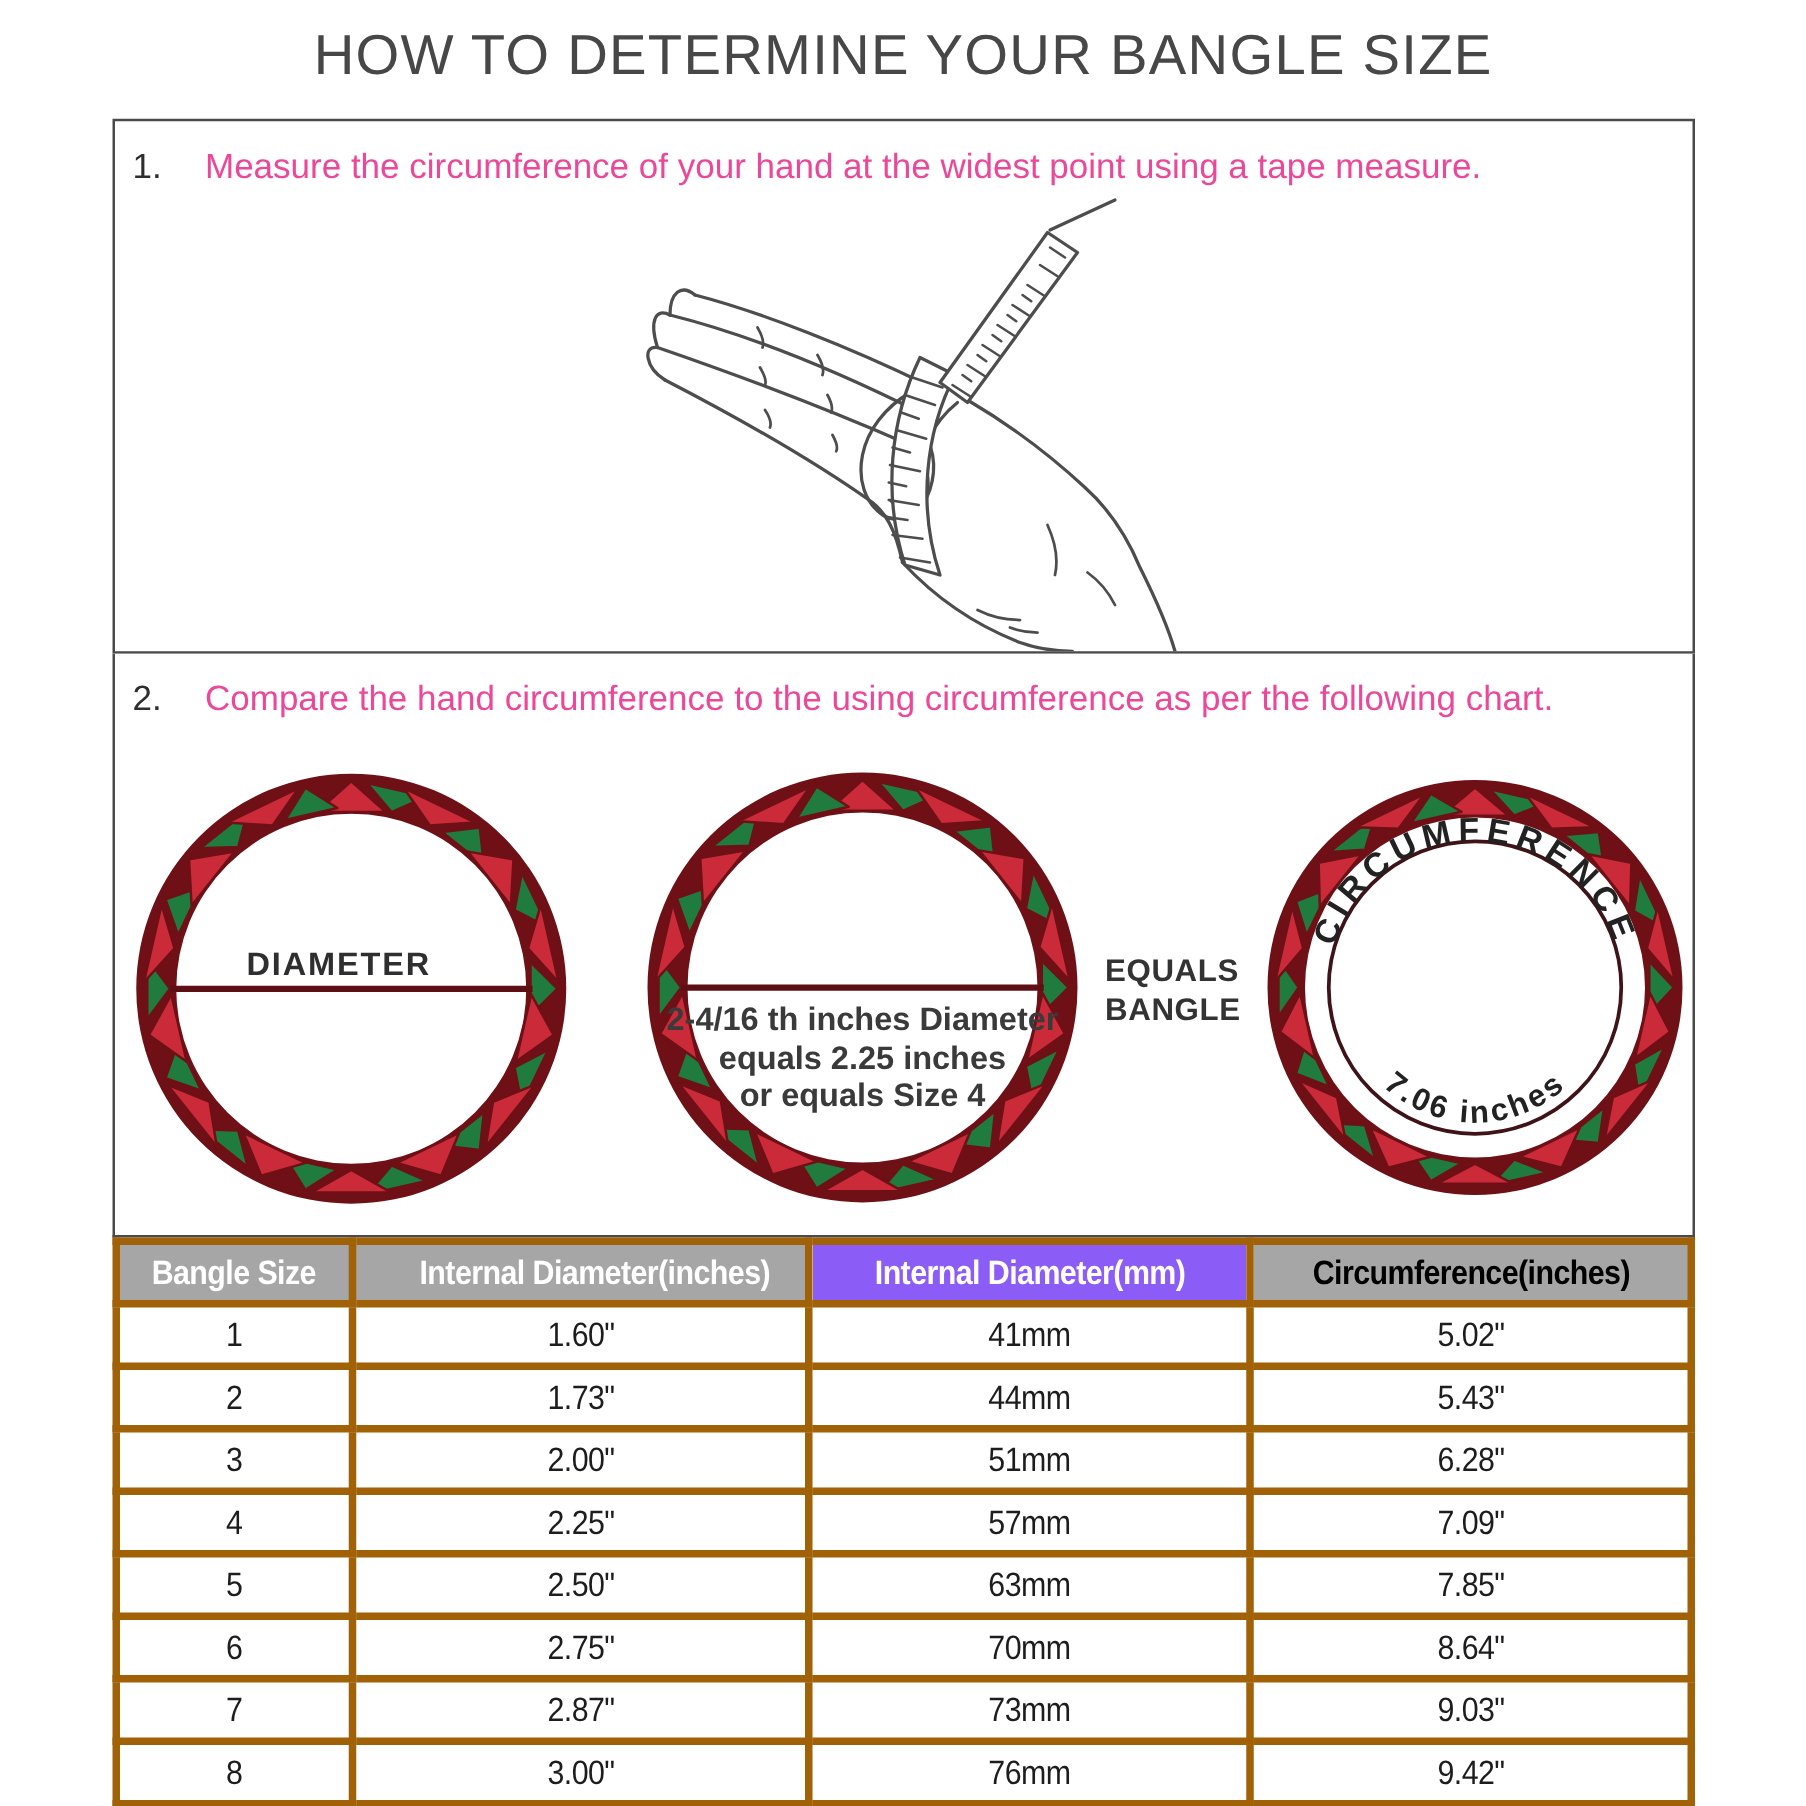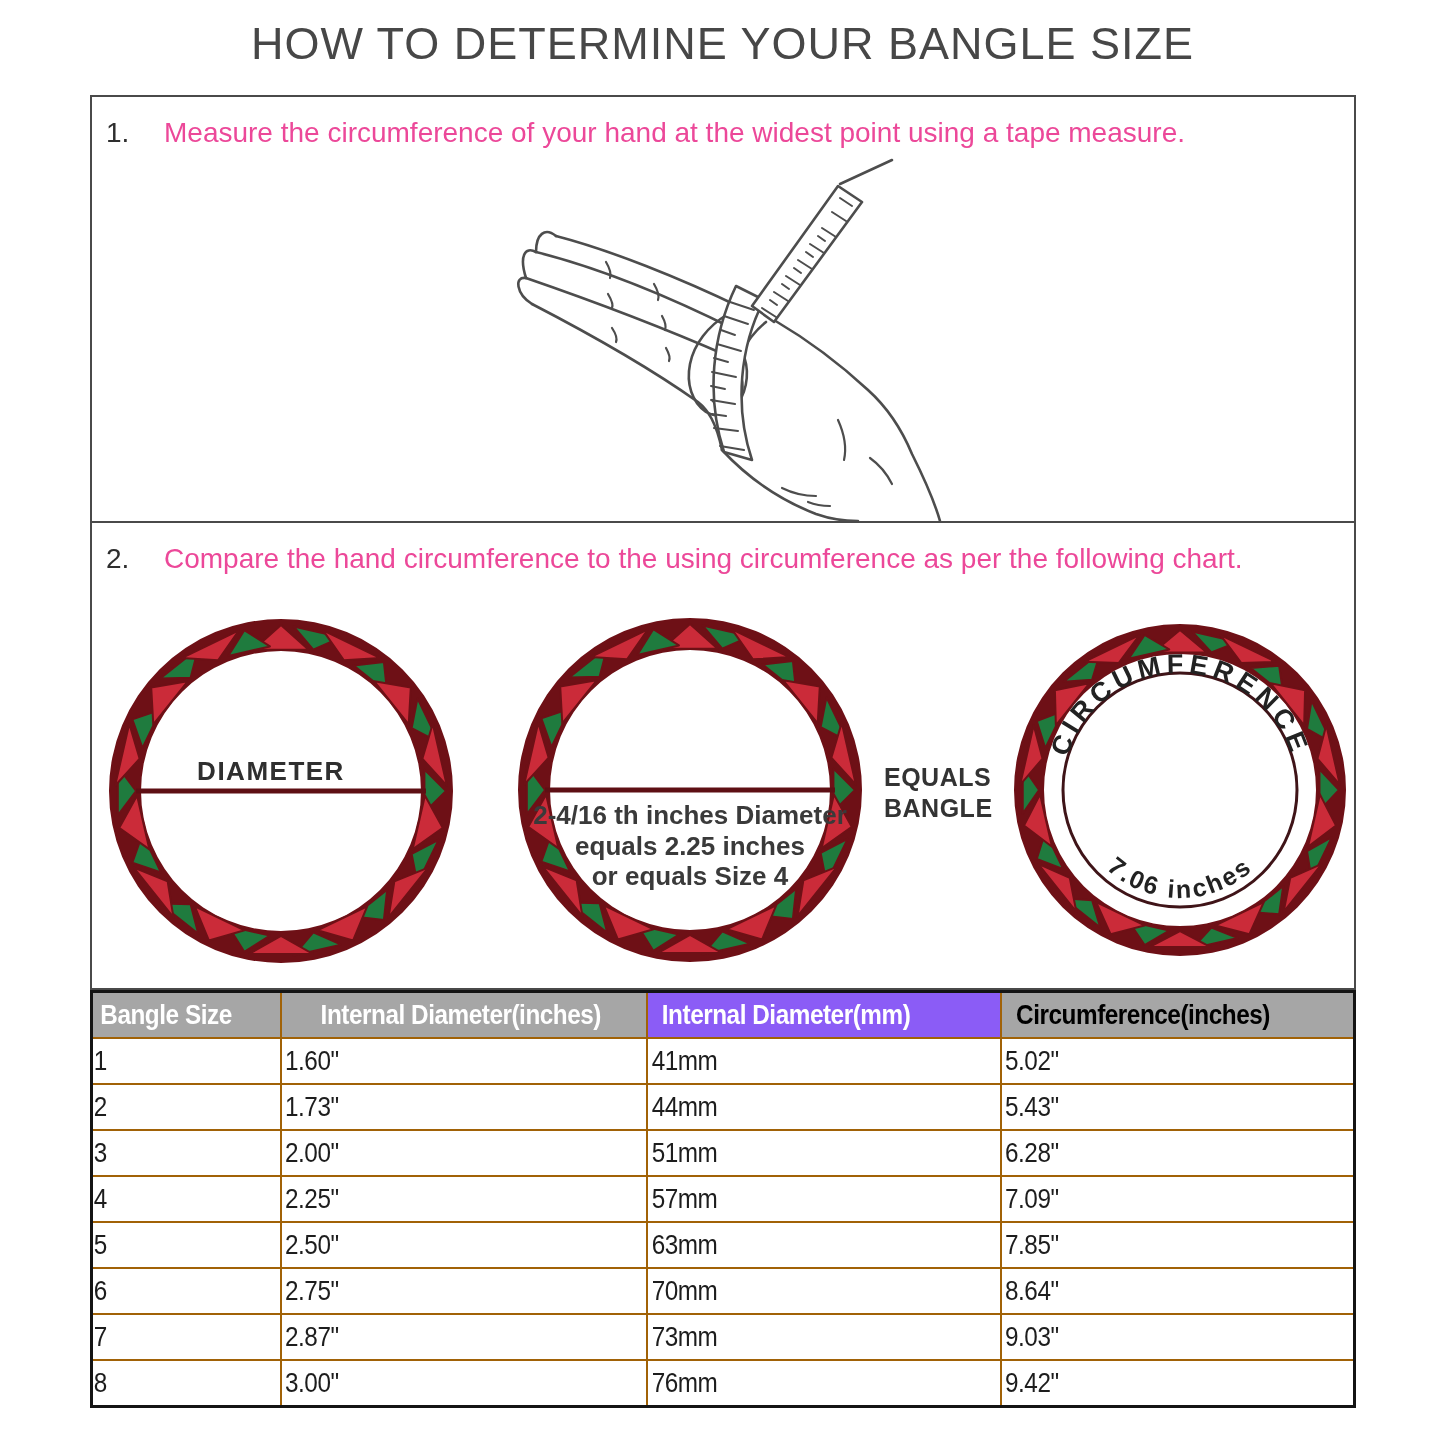--- a/index.html
+++ b/index.html
@@ -21,21 +21,21 @@
   .step-num{font-size:28px;color:#2e2e2e;width:58px;flex:0 0 58px;}
   .step-text{font-size:28px;color:#ec4899;}
   .abs{position:absolute;}
   
   .size-table{
     position:absolute;left:90px;top:990px;width:1266px;
     border-collapse:collapse;table-layout:fixed;
     border:3px solid #141414;
   }
   .size-table th,.size-table td{
-    border:2px solid #a16207;text-align:left;vertical-align:middle;
+    border:6px solid #a16207;text-align:center;vertical-align:middle;
     padding:0;height:44px;overflow:hidden;
   }
   .size-table th{background:#a6a6a6;color:#ffffff;font-size:27px;font-weight:bold;}
   .size-table td{color:#1d1d1d;font-size:27px;font-weight:normal;}
   .cond{display:inline-block;transform:scaleX(0.9);letter-spacing:-0.5px;white-space:nowrap;}
   .col-size{width:15%;} .col-din{width:29%;} .col-dmm{width:28%;} .col-circ{width:28%;}
   .bangle-equals{
     position:absolute;left:884px;top:762px;font-size:25px;font-weight:bold;
     color:#333;line-height:31px;letter-spacing:0.5px;
   }

